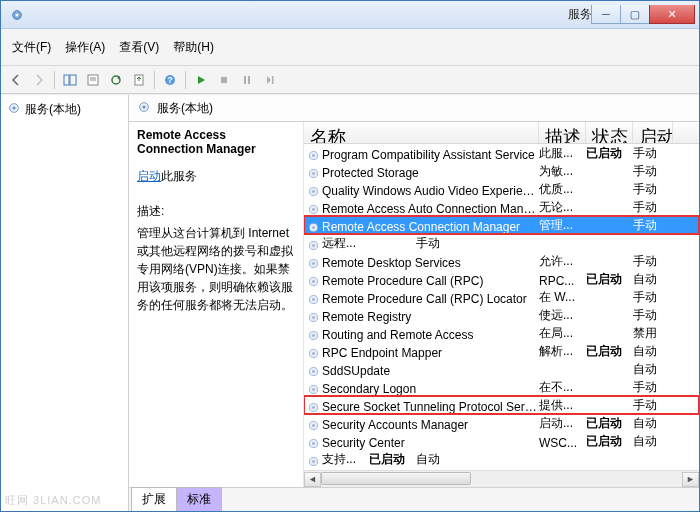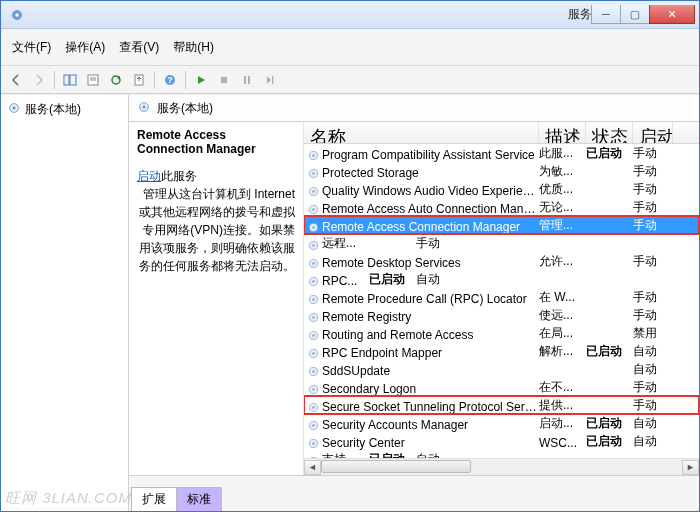--- a/index.html
+++ b/index.html
@@ -21,41 +21,41 @@
   .tree { width:128px; border-right:1px solid #d0d0d0; padding:4px; background:#fff; }
   .tree .node { display:flex; align-items:center; gap:4px; padding:2px; }
   .gear { width:14px; height:14px; display:inline-block; }
   .right { flex:1; display:flex; flex-direction:column; min-width:0; }
   .rhead { height:27px; border-bottom:1px solid #d0d0d0; display:flex; align-items:center; padding:0 8px; gap:6px; background:#fdfdfd; }
   .rbody { flex:1; display:flex; min-height:0; }
   .detail { width:175px; padding:6px 8px; border-right:1px solid #e6e6e6; font-size:12px; }
   .detail .svcname { font-weight:bold; margin-bottom:12px; }
   .detail a { color:#0b61c4; text-decoration:underline; cursor:pointer; }
   .detail .lbl { margin-top:18px; margin-bottom:4px; }
-  .detail .desc { line-height:1.5; word-break:break-all;text-align:right; }
+  .detail .desc { line-height:1.5; word-break:break-all; }
   .listwrap { flex:1; display:flex; flex-direction:column; min-width:0; }
   .cols { display:flex; height:22px; border-bottom:1px solid #d8d8d8; background:linear-gradient(#fdfdfd,#f0f0f0); font-size:18px; }
   .cols div { border-right:1px solid #e2e2e2; padding:3px 6px; overflow:hidden; white-space:nowrap; }
   .c1 { width:235px; } .c2 { width:47px;text-align:center; } .c3 { width:47px; } .c4 { width:40px; }
   .list { flex:1; overflow:hidden; position:relative; }
   .row { display:flex; align-items:flex-end; height:18px; font-size:12px; white-space:nowrap; }
   .row .ic { width:18px; display:flex; justify-content:center; }
   .row .n { width:217px; overflow:hidden; text-overflow:ellipsis; }
   .row .d2 { width:47px; overflow:hidden; } .row .d3 { width:47px;font-weight:bold; } .row .d4 { width:40px; }
   .row.sel { background:#3399ff; color:#fff; }
   .row.hl { outline:2px solid #e53131; outline-offset:-1px; }
-  .tabs { height:36px; display:flex; align-items:flex-end; padding:0 6px 0 2px; border-top:1px solid #d0d0d0; background:#f5f5f5; gap:0; }
+  .tabs { height:24px; display:flex; align-items:flex-end; padding:0 6px 0 2px; border-top:1px solid #d0d0d0; background:#f5f5f5; gap:0; }
   .tab { padding:3px 10px; border:1px solid #bcbcbc; border-bottom:none; background:#fff; font-size:12px; margin-right:-1px; }
   .tab.inactive { background:#c4b5fd; }
   .hscroll { height:17px; background:#f0f0f0; border-top:1px solid #e0e0e0; display:flex; align-items:center; position:relative; }
   .hsbtn { width:17px; height:15px; background:linear-gradient(#fafafa,#e2e2e2); border:1px solid #c8c8c8; display:flex; align-items:center; justify-content:center; font-size:9px; color:#555; }
   .hstrack { flex:1; height:15px; background:#efefef; position:relative; }
   .hsthumb { position:absolute; left:0; top:0; height:13px; width:150px; background:linear-gradient(#f5f5f5,#dcdcdc); border:1px solid #bcbcbc; border-radius:2px; }
   .small-gear { width:14px; height:14px; }
-  .wm { position:absolute; left:4px; bottom:3px; font-size:15px; color:#cfcfcf; letter-spacing:1px;font-style:italic; }
+  .wm { position:absolute; left:4px; bottom:3px; font-size:11px; color:#cfcfcf; letter-spacing:1px; }
 </style>
 </head>
 <body>
 
 <div class="window">
 
   <div class="titlebar">
     <span class="icon">
       <svg class="small-gear" viewBox="0 0 16 16">
           <circle cx="8" cy="8" r="5" fill="#79a7d8" stroke="#4d7eb3"></circle>
@@ -165,20 +165,21 @@
             </svg></span>
         <span>服务(本地)</span>
       </div>
 
       <div class="rbody">
         <div class="detail">
           <div class="svcname">Remote Access Connection Manager</div>
           <div>
             <a>启动</a><span>此服务</span>
           </div>
+          <div class="lbl">描述:</div>
           <div class="desc">管理从这台计算机到 Internet 或其他远程网络的拨号和虚拟专用网络(VPN)连接。如果禁用该项服务，则明确依赖该服务的任何服务都将无法启动。</div>
         </div>
 
         <div class="listwrap">
           <div class="cols">
             <div class="c1">名称</div>
             <div class="c2">描述</div>
             <div class="c3">状态</div>
             <div class="c4">启动</div>
           </div>
@@ -266,20 +267,21 @@
                 <span class="d3"></span>
                 <span class="d4">手动</span>
               </div>
               <div class="row">
                 <span class="ic">
                   <svg width="13" height="13" viewBox="0 0 16 16">
                     <circle cx="8" cy="8" r="5" fill="#e6eef8" stroke="#8aaad0"></circle>
                     <circle cx="8" cy="8" r="1.6" fill="#8aaad0"></circle>
                   </svg>
                 </span>
+                <span class="n">Remote Procedure Call (RPC)</span>
                 <span class="d2">RPC...</span>
                 <span class="d3">已启动</span>
                 <span class="d4">自动</span>
               </div>
               <div class="row">
                 <span class="ic">
                   <svg width="13" height="13" viewBox="0 0 16 16">
                     <circle cx="8" cy="8" r="5" fill="#e6eef8" stroke="#8aaad0"></circle>
                     <circle cx="8" cy="8" r="1.6" fill="#8aaad0"></circle>
                   </svg>

